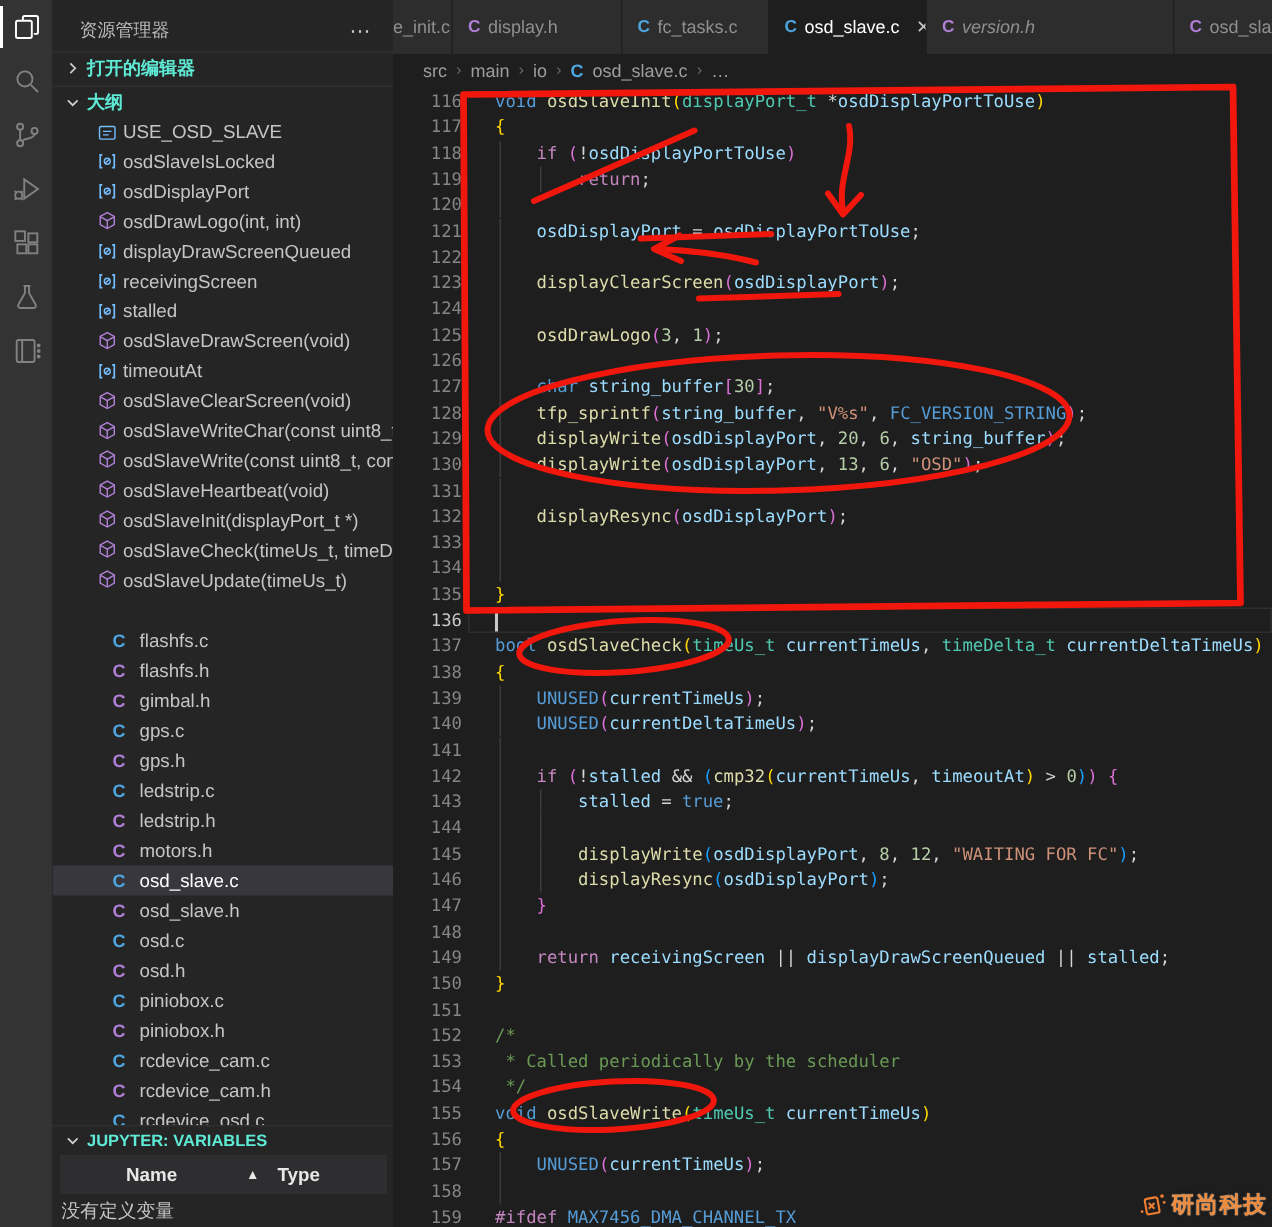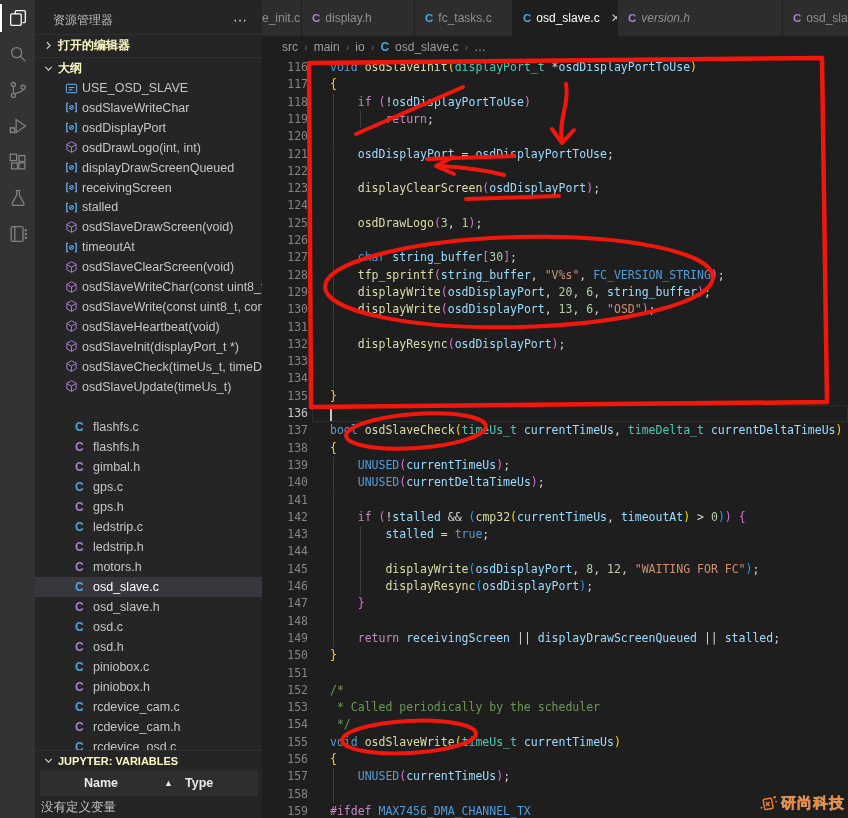--- a/index.html
+++ b/index.html
@@ -9,21 +9,21 @@
   .activitybar{position:absolute;left:0;top:0;width:35px;height:818px;background:#333333;}
   .ab-item{position:relative;width:35px;height:36px;display:flex;align-items:center;justify-content:center;color:#818181;}
   .ab-item.active{color:#ffffff;}
   .ab-item.active::before{content:"";position:absolute;left:0;top:4px;bottom:4px;width:2px;background:#fff;}
   .ab-item svg{width:22px;height:22px;stroke:currentColor;fill:none;stroke-width:1.4;}
   
   .sidebar{position:absolute;left:35px;top:0;width:227px;height:818px;background:#252526;overflow:hidden;}
   .sb-title{position:absolute;left:0;top:8px;width:227px;height:24px;display:flex;align-items:center;
             justify-content:space-between;padding:0 14px 0 18px;box-sizing:border-box;font-size:12px;color:#bbbbbb;}
   .sb-more{color:#cccccc;font-size:14px;letter-spacing:1px;cursor:pointer;}
-  .sb-row{position:absolute;left:0;width:227px;display:flex;align-items:center;font-size:12px;color:#fef9c3;box-sizing:border-box;}
+  .sb-row{position:absolute;left:0;width:227px;display:flex;align-items:center;font-size:12px;color:#5eead4;box-sizing:border-box;}
   .sb-head{font-weight:700;border-top:1px solid #2f2f32;background:#252526;}
   .chev{display:inline-flex;width:16px;justify-content:center;margin:0 2px 0 5px;flex:none;}
   .chev svg{width:13px;height:13px;stroke:#cfcfcf;stroke-width:1.4;fill:none;}
   #outline-list,#file-list{position:absolute;left:0;width:227px;overflow:hidden;}
   .o-row{position:absolute;left:0;width:227px;height:20px;display:flex;align-items:center;font-size:12.5px;color:#c5c5c5;white-space:nowrap;}
   .o-icon{display:inline-flex;width:16px;flex:none;margin-left:29px;margin-right:2px;}
   .f-row .o-icon{margin-left:40px;}
   .cletter{font-weight:700;font-size:12px;font-family:"Liberation Sans",sans-serif;}
   .c-c{color:#4DA6E0;}
   .c-h{color:#AF7FD6;}
@@ -158,21 +158,21 @@
           <span>USE_OSD_SLAVE</span>
         </div>
         <div class="o-row" style="top: 19.9px;">
           <span class="o-icon">
             <svg viewBox="0 0 16 16" width="15" height="15">
               <path d="M4.5 3.5H3v9h1.5M11.5 3.5H13v9h-1.5" stroke="#75BEFF" fill="none" stroke-width="1.2"></path>
               <circle cx="8" cy="8" r="2.1" fill="none" stroke="#75BEFF"></circle>
               <path d="M6.5 9.5l3-3" stroke="#75BEFF"></path>
             </svg>
           </span>
-          <span>osdSlaveWriteChar</span>
+          <span>osdSlaveIsLocked</span>
         </div>
         <div class="o-row" style="top: 39.8px;">
           <span class="o-icon">
             <svg viewBox="0 0 16 16" width="15" height="15">
               <path d="M4.5 3.5H3v9h1.5M11.5 3.5H13v9h-1.5" stroke="#75BEFF" fill="none" stroke-width="1.2"></path>
               <circle cx="8" cy="8" r="2.1" fill="none" stroke="#75BEFF"></circle>
               <path d="M6.5 9.5l3-3" stroke="#75BEFF"></path>
             </svg>
           </span>
           <span>osdDisplayPort</span>

